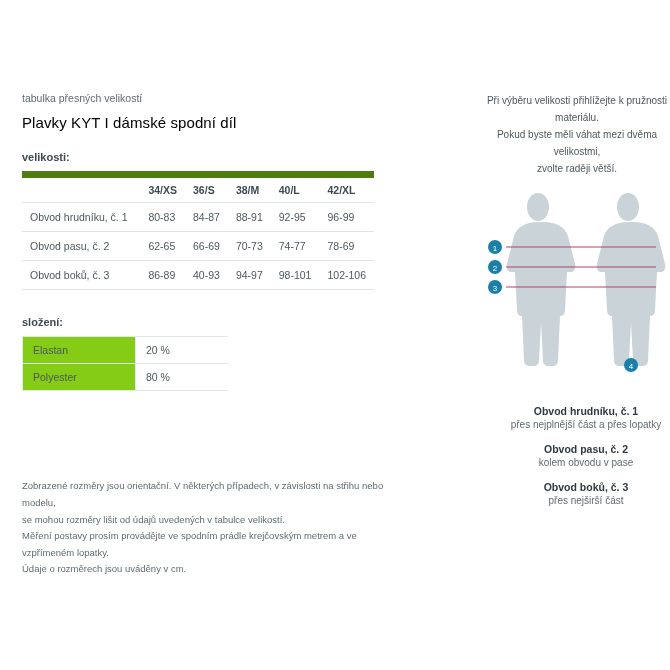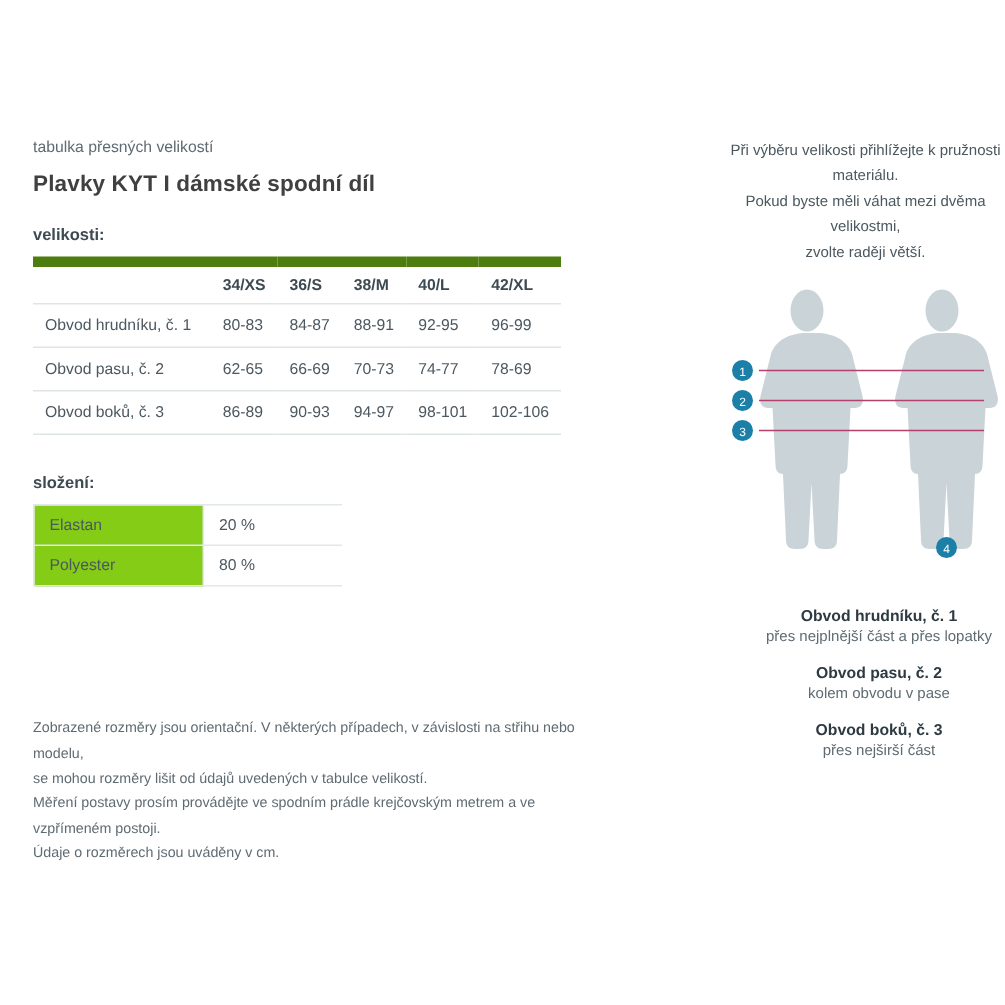--- a/index.html
+++ b/index.html
@@ -51,22 +51,22 @@
     position: relative;
   }
 
   .subtitle {
     font-size: 10.5px;
     color: #5f6b72;
     margin: 0 0 10px 6px;
   }
   .title {
     font-size: 15px;
-    font-weight: bold;
-    color: #404040;
+    font-weight: normal;
+    color: #000000;
     margin: 0 0 20px 6px;
     letter-spacing: .1px;
   }
   .section-label {
     font-size: 11px;
     font-weight: bold;
     color: #3d4a51;
     margin: 0 0 8px 6px;
   }
 
@@ -204,21 +204,21 @@
             <td class="rowhead">Obvod pasu, č. 2</td>
             <td>62-65</td>
             <td>66-69</td>
             <td>70-73</td>
             <td>74-77</td>
             <td>78-69</td>
           </tr>
           <tr>
             <td class="rowhead">Obvod boků, č. 3</td>
             <td>86-89</td>
-            <td>90-93</td>
+            <td>40-93</td>
             <td>94-97</td>
             <td>98-101</td>
             <td>102-106</td>
           </tr>
         </tbody>
       </table>
 
       <div class="composition">
         <div class="section-label">složení:</div>
         <table class="comp">
@@ -231,21 +231,21 @@
               <td class="mat">Polyester</td>
               <td class="pct">80 %</td>
             </tr>
           </tbody>
         </table>
       </div>
 
       <div class="footnotes">
         <div>Zobrazené rozměry jsou orientační. V některých případech, v závislosti na střihu nebo modelu,</div>
         <div>se mohou rozměry lišit od údajů uvedených v tabulce velikostí.</div>
-        <div>Měření postavy prosím provádějte ve spodním prádle krejčovským metrem a ve vzpřímeném postoji.</div>
+        <div>Měření postavy prosím provádějte ve spodním prádle krejčovským metrem a ve vzpřímeném lopatky.</div>
         <div>Údaje o rozměrech jsou uváděny v cm.</div>
       </div>
 
     </div>
 
     <div class="divider"></div>
 
     <div class="right-col">
 
       <div class="intro">

